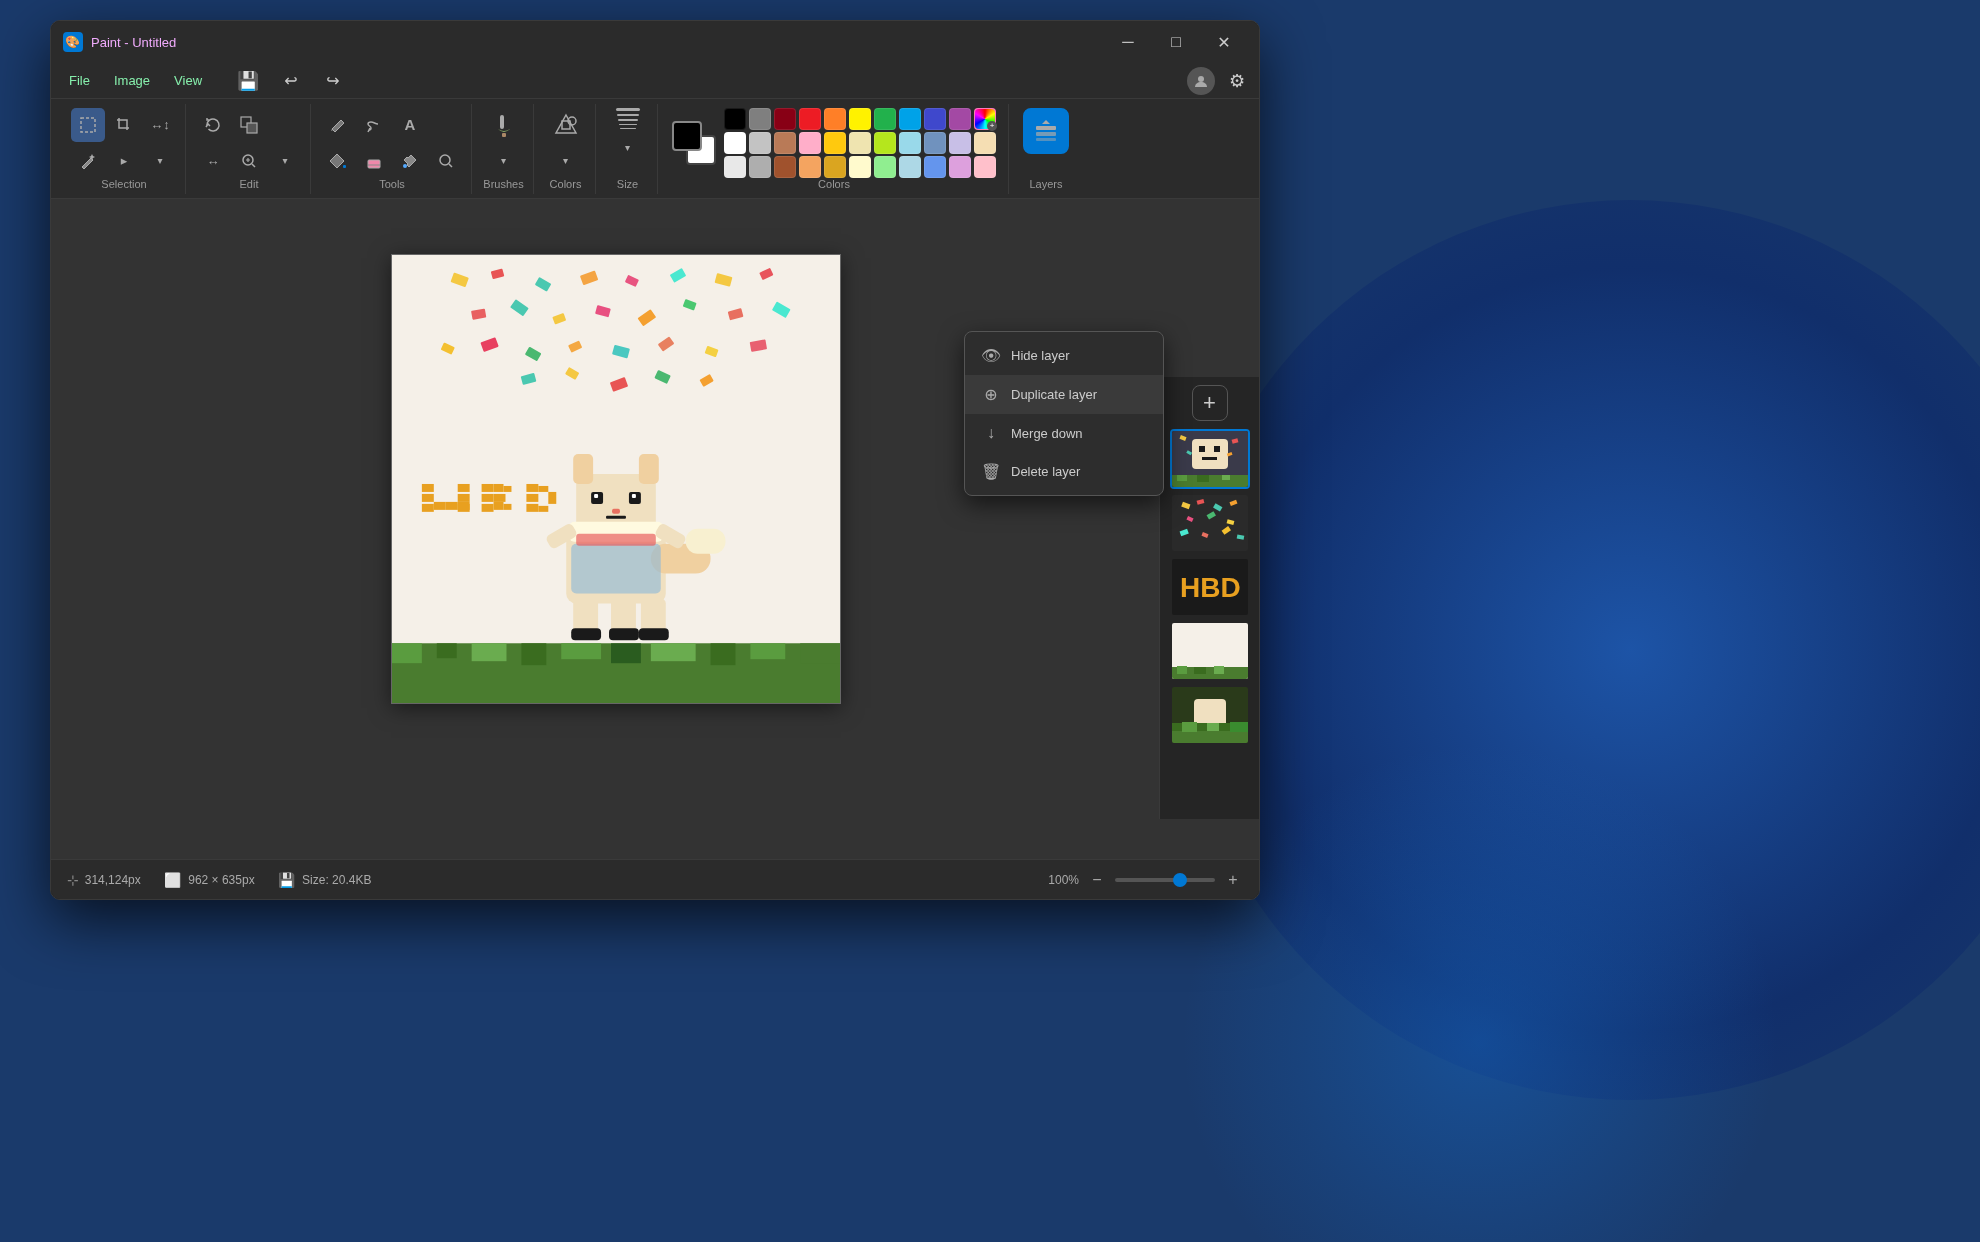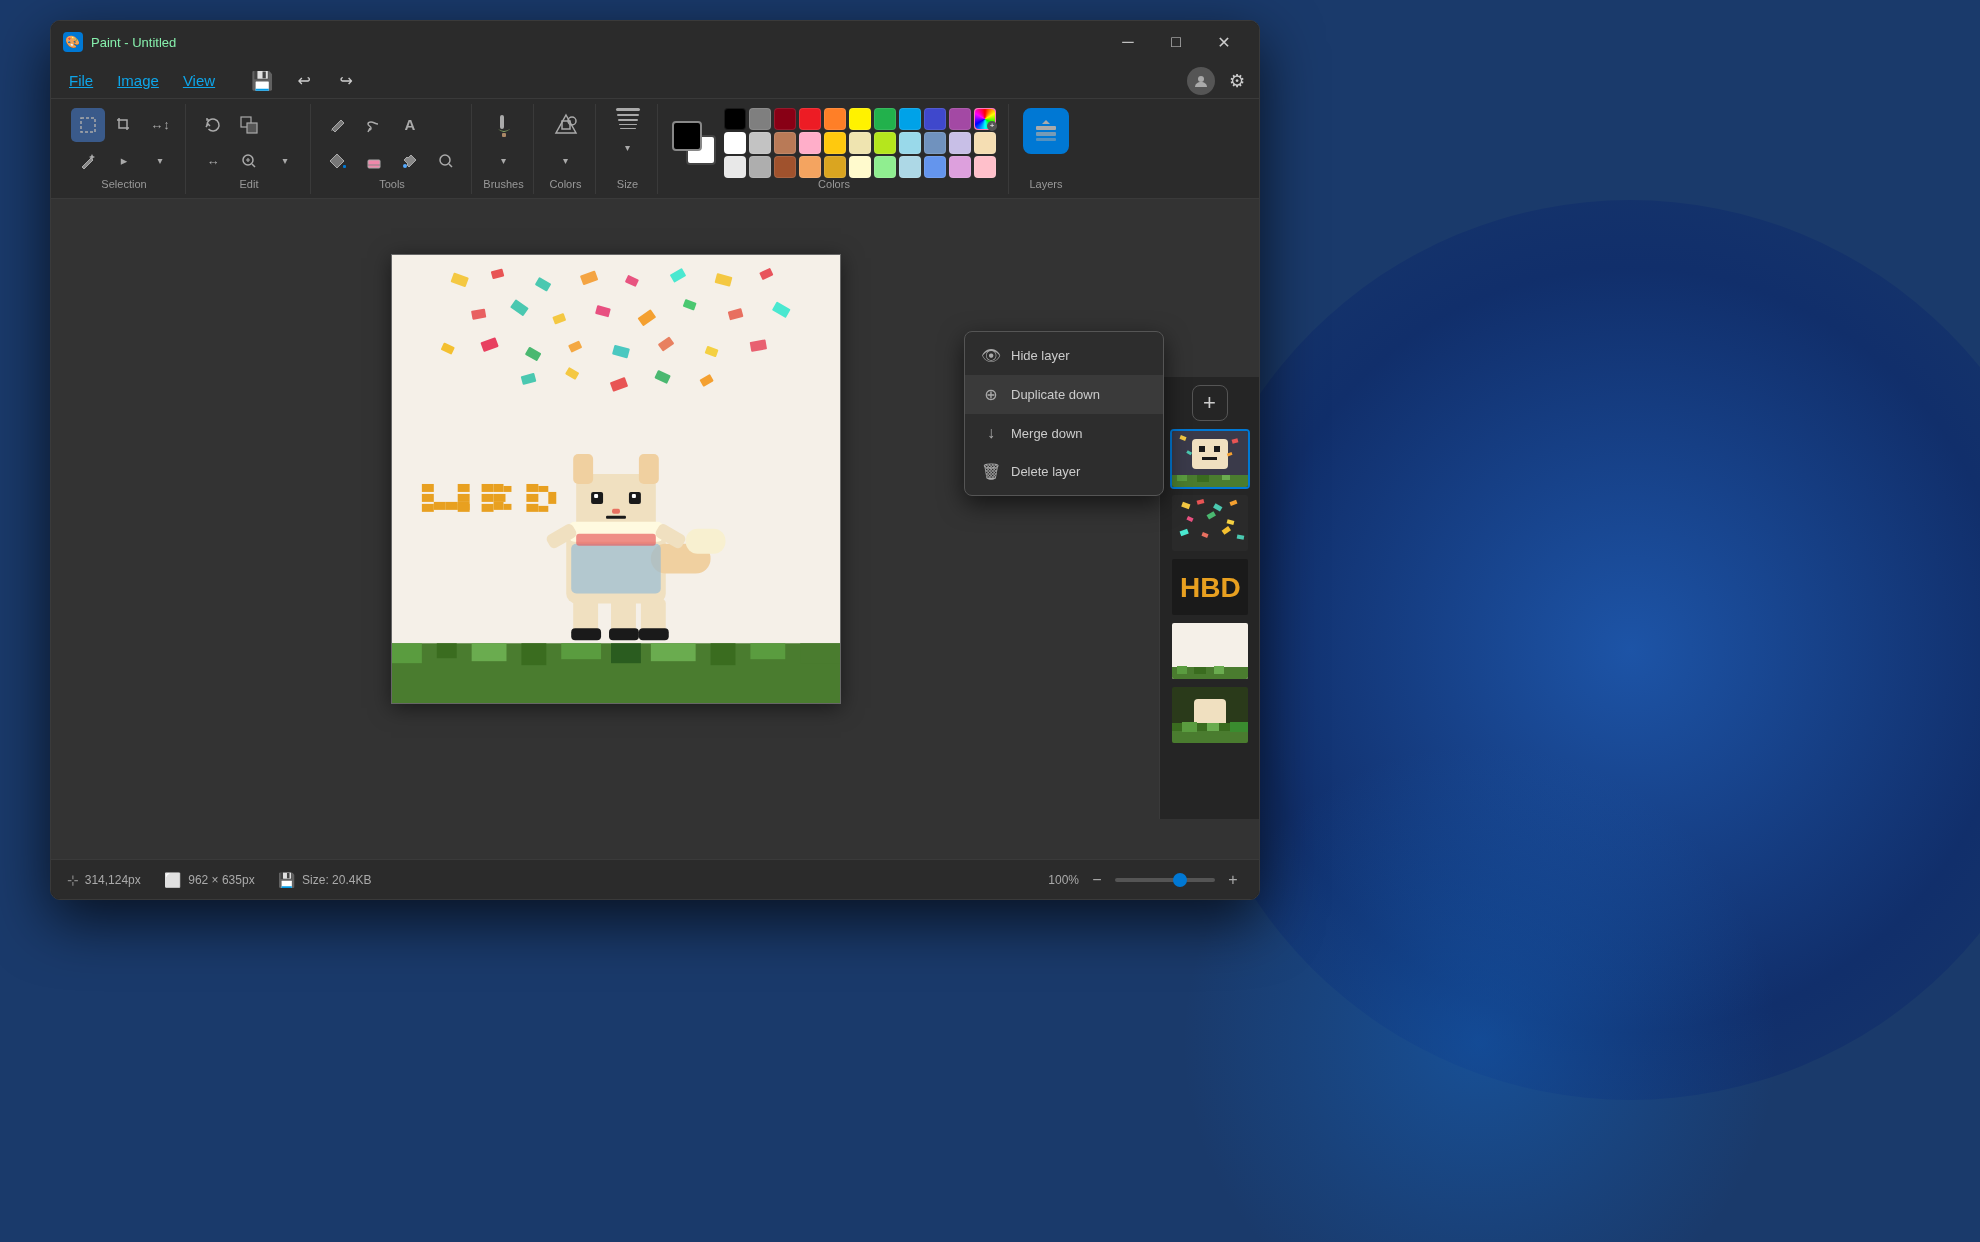--- a/index.html
+++ b/index.html
@@ -59,21 +59,21 @@
     }
     .title-bar-icon {
       width: 20px; height: 20px;
       background: #0078d4;
       border-radius: 4px;
       display: flex; align-items: center; justify-content: center;
       font-size: 12px;
       color: white;
     }
     .title-bar-title {
-      color: #86efac;
+      color: #f0abfc;
       font-size: 13px;
     }
     .title-bar-controls {
       margin-left: auto;
       display: flex;
       gap: 2px;
     }
     .title-btn {
       width: 46px; height: 32px;
       background: transparent;
@@ -90,25 +90,24 @@
       height: 36px;
       background: #2b2b2b;
       display: flex;
       align-items: center;
       padding: 0 8px;
       gap: 4px;
       border-bottom: 1px solid #3a3a3a;
     }
     .menu-item {
       padding: 4px 10px;
-      color: #0ea5e9;
-      font-size: 15px;
+      color: #86efac;
+      font-size: 13px;
       cursor: pointer;
       border-radius: 4px;
-      text-decoration: underline;
     }
     .menu-bar-right {
       margin-left: auto;
       display: flex;
       align-items: center;
       gap: 8px;
     }
     .avatar-btn {
       width: 28px; height: 28px;
       border-radius: 50%;
@@ -894,21 +893,21 @@
 
   </div>
 
   <div class="context-menu">
     <div class="context-menu-item">
       <span class="context-menu-icon">👁</span>
       <span>Hide layer</span>
     </div>
     <div class="context-menu-item" style="background:#3a3a3a;">
       <span class="context-menu-icon">⊕</span>
-      <span>Duplicate down</span>
+      <span>Duplicate layer</span>
     </div>
     <div class="context-menu-item">
       <span class="context-menu-icon">↓</span>
       <span>Merge down</span>
     </div>
     <div class="context-menu-item">
       <span class="context-menu-icon">🗑</span>
       <span>Delete layer</span>
     </div>
   </div>

